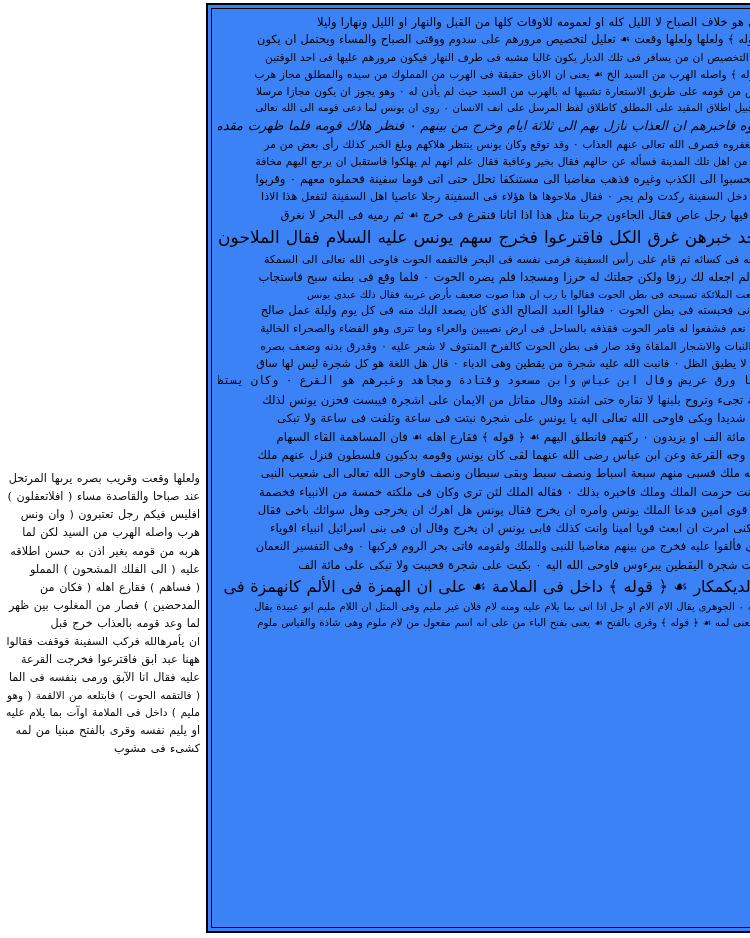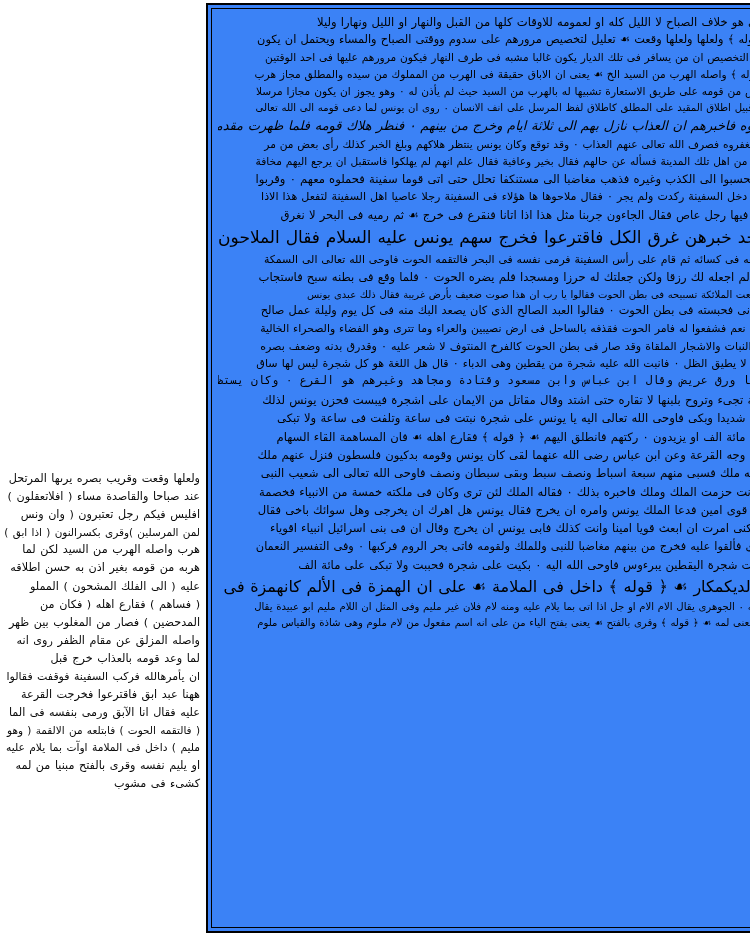--- a/index.html
+++ b/index.html
@@ -86,27 +86,25 @@
 </style>
 </head>
 <body>
 
 <div class="page">
 
   <div class="margin-note" id="marginNote">
       <span class="ln">ولعلها وقعت وقريب بصره يرىها المرتحل</span>
       <span class="ln">عند صباحا والقاصدة مساء ( افلاتعقلون )</span>
       <span class="ln">افليس فيكم رجل تعتبرون ( وان ونس</span>
-      <span class="ln" style="font-size: 10.45px;">لمن المرسلين )وقرى بكسرالنون ( اذا ابق )</span>
       <span class="ln">هرب واصله الهرب من السيد لكن لما</span>
       <span class="ln">هربه من قومه بغير اذن به حسن اطلاقه</span>
       <span class="ln">عليه ( الى الفلك المشحون ) المملو</span>
       <span class="ln">( فساهم ) فقارع اهله ( فكان من</span>
       <span class="ln">المدحضين ) فصار من المغلوب بين ظهر</span>
-      <span class="ln">واصله المزلق عن مقام الظفر روى انه</span>
       <span class="ln">لما وعد قومه بالعذاب خرج قبل</span>
       <span class="ln" style="font-size: 10.95px;">ان يأمرهالله فركب السفينة فوقفت فقالوا</span>
       <span class="ln">ههنا عبد ابق فاقترعوا فخرجت القرعة</span>
       <span class="ln">عليه فقال انا الآبق ورمى بنفسه فى الما</span>
       <span class="ln" style="font-size: 10.45px;">( فالتقمه الحوت ) فابتلعه من الالقمة ( وهو</span>
       <span class="ln" style="font-size: 10.7px;">مليم ) داخل فى الملامة اوآت بما يلام عليه</span>
       <span class="ln">او يليم نفسه وقرى بالفتح مبنيا من لمه</span>
       <span class="ln">كشىء فى مشوب</span>
     </div>
 

